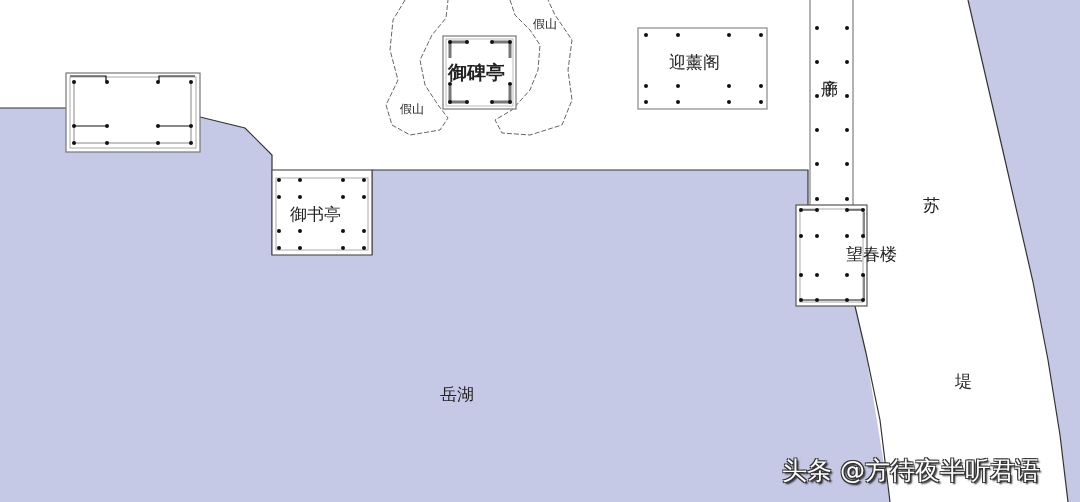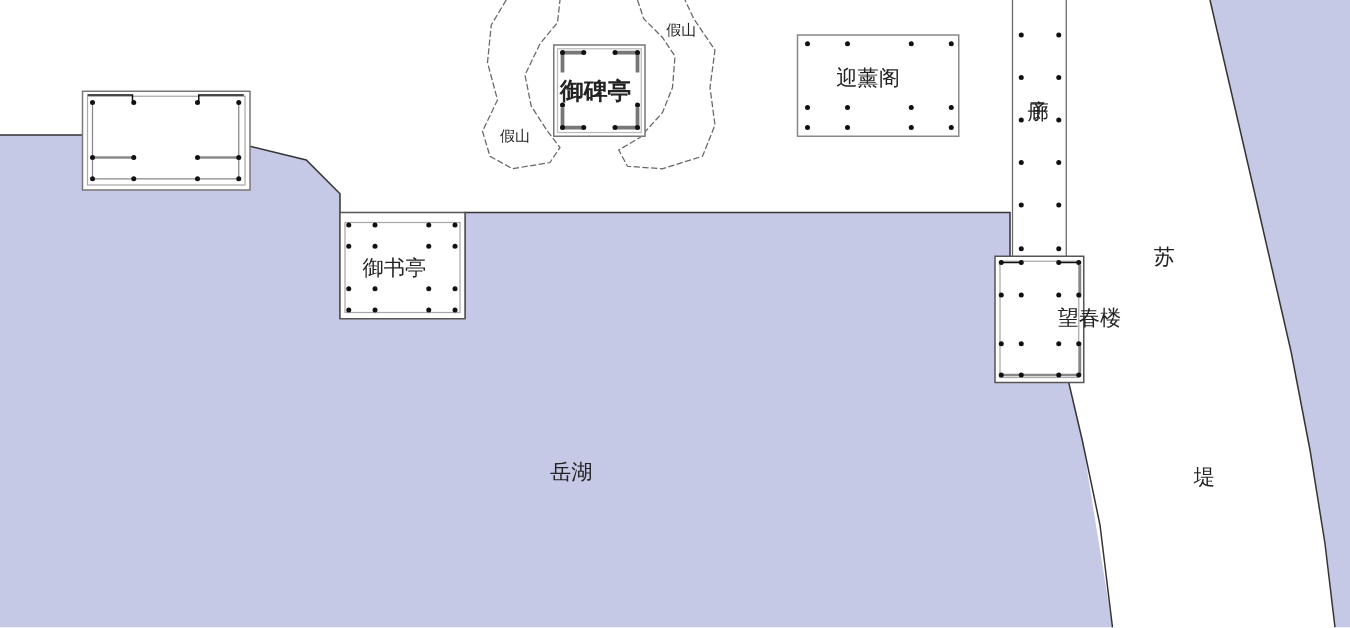--- a/index.html
+++ b/index.html
@@ -163,17 +163,18 @@
     </g>
   </svg>
 
   <div class="label lbl-lg" style="left:448px; top:60px;font-weight:bold;">御碑亭</div>
   <div class="label lbl-sm" style="left:533px; top:16px;">假山</div>
   <div class="label lbl-sm" style="left:400px; top:101px;">假山</div>
   <div class="label lbl-md" style="left:669px; top:51px;">迎薰阁</div>
   <div class="label lbl-md vert" style="left:819px; top:66px;">廊子</div>
   <div class="label lbl-md" style="left:290px; top:203px;">御书亭</div>
   <div class="label lbl-md" style="left:846px; top:243px;">望春楼</div>
-  <div class="label lbl-md" style="left:440px; top:366px;">岳湖</div>
+  <div class="label lbl-md" style="left:440px; top:383px;">岳湖</div>
   <div class="label lbl-md" style="left:923px; top:194px;">苏</div>
   <div class="label lbl-md" style="left:955px; top:370px;">堤</div>
 
+  <div class="watermark">头条 @方待夜半听君语</div>
 </div>
 
 </body></html>

